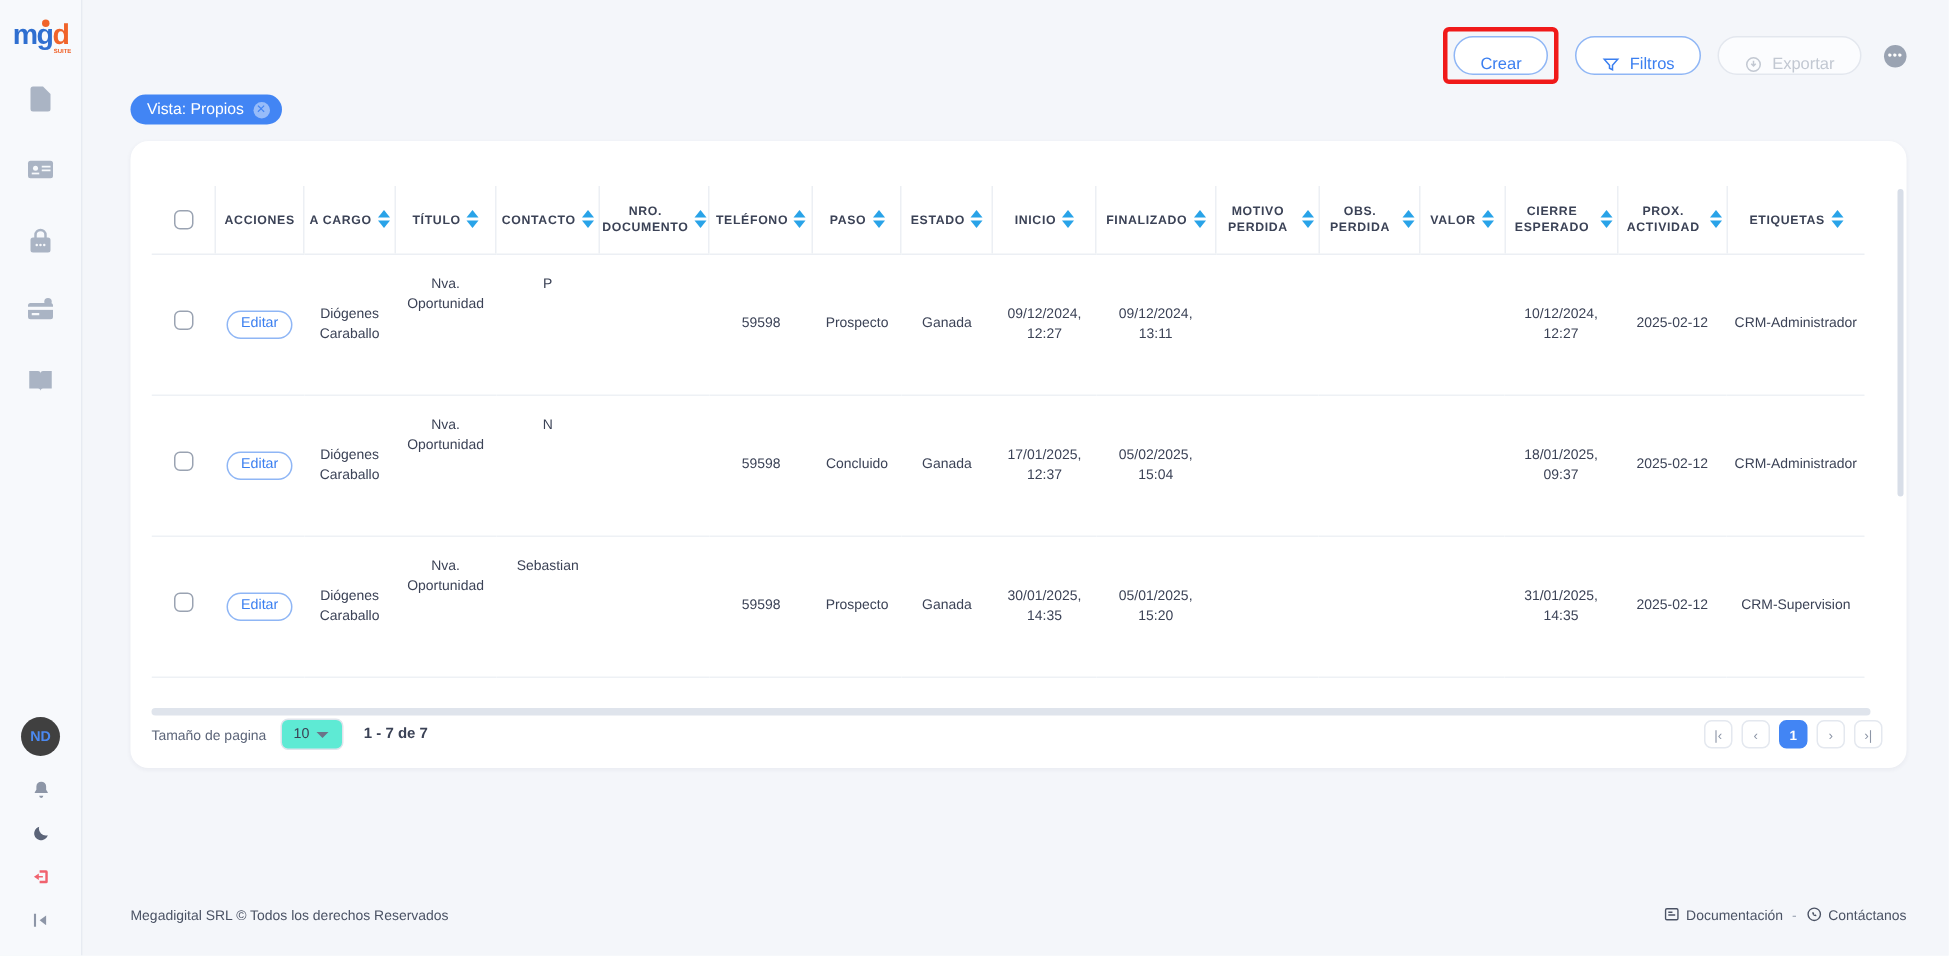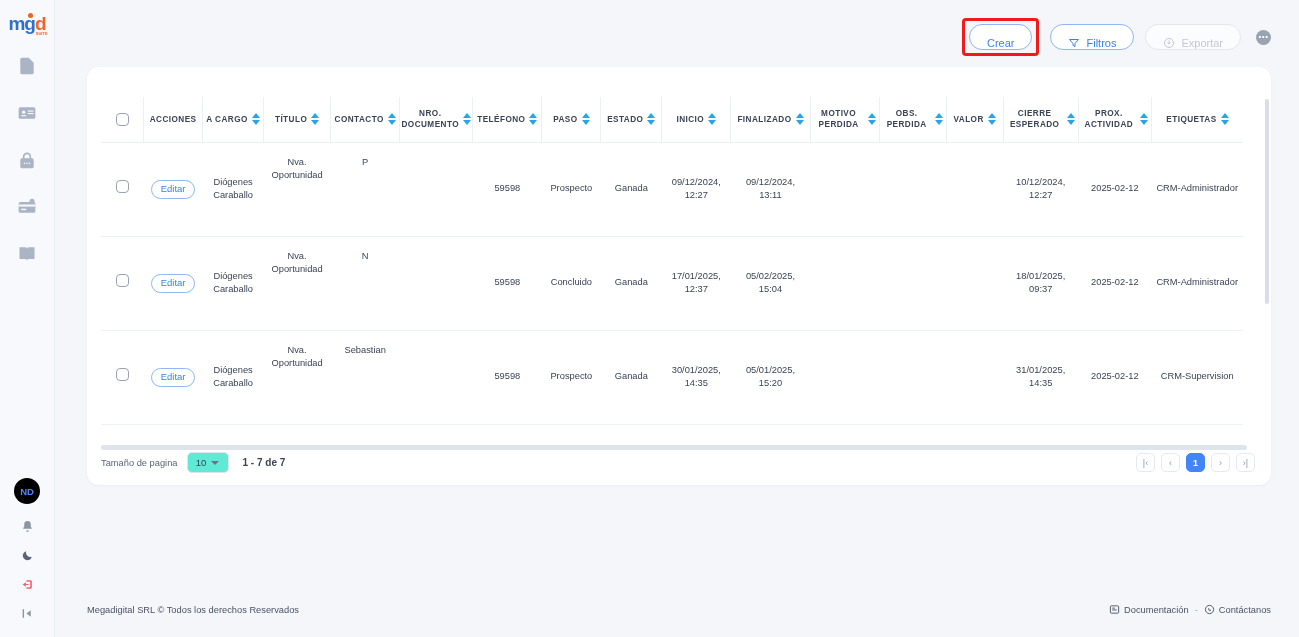--- a/index.html
+++ b/index.html
@@ -36,21 +36,21 @@
     background: #f0632a;
   }
   .nav-ico {
     width: 22px; height: 22px; margin-bottom: 25px;
     color: #aab4c4; display: flex; align-items: center; justify-content: center;
   }
   .nav-ico svg { width: 20px; height: 20px; display: block; }
   .sb-spacer { flex: 1 1 auto; }
   .avatar-nd {
     width: 26px; height: 26px; border-radius: 50%;
-    background: #000000; color: #4b89f0;
+    background: #404040; color: #4b89f0;
     font-size: 9.5px; font-weight: 700;
     display: flex; align-items: center; justify-content: center;
     margin-bottom: 14px;
   }
   .mini-ico { width: 16px; height: 16px; margin-bottom: 13px; display:flex; align-items:center; justify-content:center;}
   .mini-ico svg { width: 13px; height: 13px; display:block; }
   .mini-ico.last { margin-bottom: 16px; }
 
   
   .main { flex: 1 1 auto; position: relative; height: 637px; }
@@ -287,20 +287,26 @@
               <path d="M12 7v7M9 11l3 3 3-3"></path>
             </svg>
         </span>
         <span>Exportar</span>
       </div>
 
       <div class="dots-btn">•••</div>
     </div>
   </div>
 
+  <div class="chip-row">
+    <span class="chip">
+      <span>Vista: Propios</span>
+      <span class="chip-x">✕</span>
+    </span>
+  </div>
 
   <div class="card">
     <div class="table-scroll">
       <table>
         <colgroup>
           <col style="width:42px">
             <col style="width:58px">
             <col style="width:60px">
             <col style="width:66px">
           <col style="width:68px">

